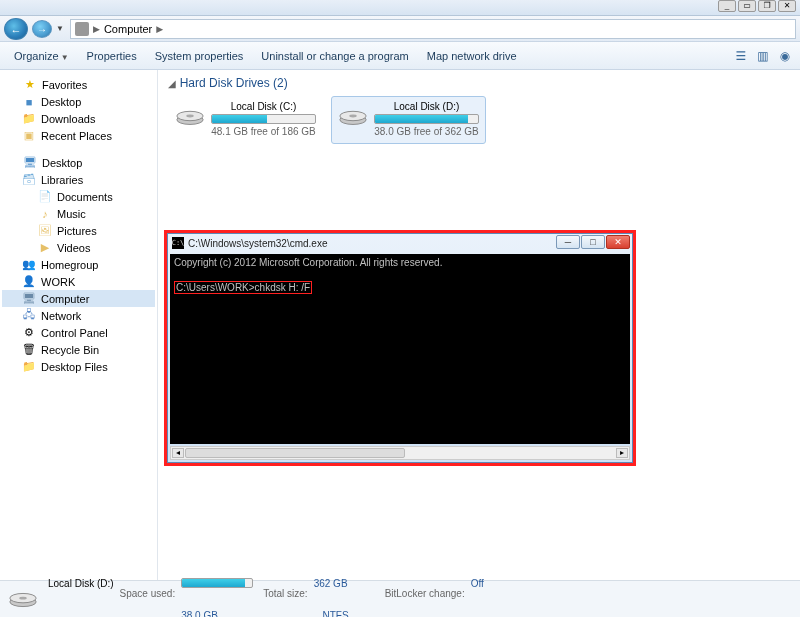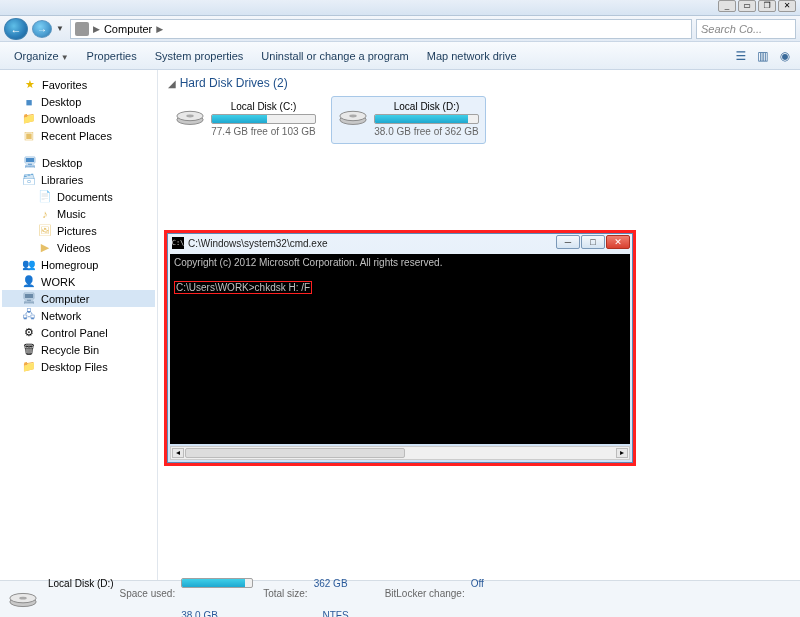--- a/index.html
+++ b/index.html
@@ -103,21 +103,20 @@
 <div class="navbar">
   <div class="nav-back">←</div>
   <div class="nav-fwd">→</div>
   <div class="nav-dd">▼</div>
   <div class="breadcrumb">
     <span class="bc-icon"></span>
     <span class="bc-sep">▶</span>
     <span>Computer</span>
     <span class="bc-sep">▶</span>
   </div>
-  <div class="searchbox">Search Co...</div>
 </div>
 
 <div class="toolbar">
   <div class="tool-btn"><span>Organize</span><span class="tool-dd">▼</span></div>
   <div class="tool-btn">Properties</div>
   <div class="tool-btn">System properties</div>
   <div class="tool-btn">Uninstall or change a program</div>
   <div class="tool-btn">Map network drive</div>
   <div class="toolbar-right">
     <div class="tbr-icon">☰</div>
@@ -217,21 +216,21 @@
               <ellipse cx="16" cy="18" rx="14" ry="5" fill="#c8c8c8" stroke="#888"></ellipse>
               <ellipse cx="16" cy="14" rx="14" ry="5" fill="#e8e8e8" stroke="#888"></ellipse>
               <ellipse cx="16" cy="14" rx="4" ry="1.5" fill="#aaa"></ellipse>
             </svg>
           </span>
         <div class="drive-info">
           <div class="drive-name">Local Disk (C:)</div>
           <div class="drive-bar">
               <div class="drive-fill" style="width:53%"></div>
             </div>
-          <div class="drive-free">77.4 GB free of 103 GB</div>
+          <div class="drive-free">48.1 GB free of 186 GB</div>
         </div>
       </div>
       <div class="drive sel">
         <span class="drive-icon">
             <svg viewBox="0 0 32 28">
               <ellipse cx="16" cy="18" rx="14" ry="5" fill="#c8c8c8" stroke="#888"></ellipse>
               <ellipse cx="16" cy="14" rx="14" ry="5" fill="#e8e8e8" stroke="#888"></ellipse>
               <ellipse cx="16" cy="14" rx="4" ry="1.5" fill="#aaa"></ellipse>
             </svg>
           </span>

